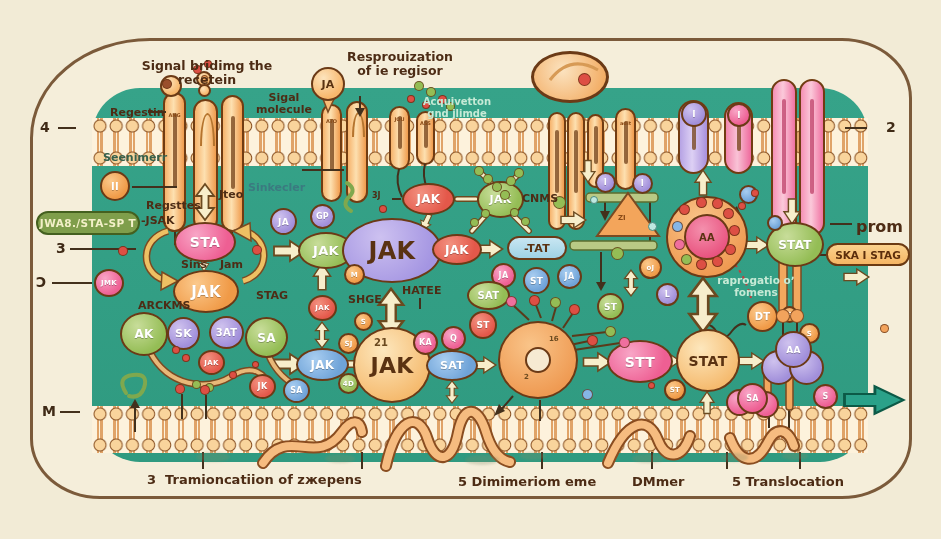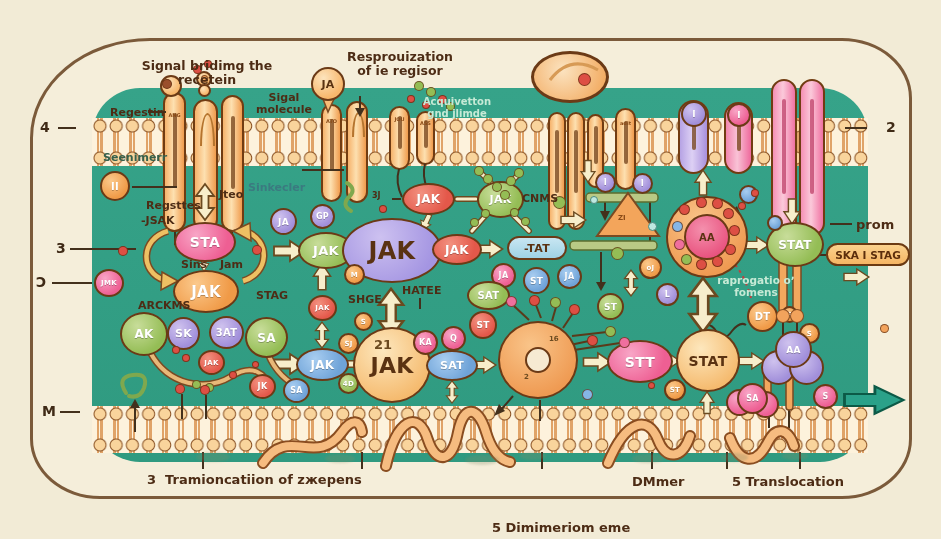--- a/index.html
+++ b/index.html
@@ -445,43 +445,44 @@
   <div class="lab heading" style="left:325px;top:50px;width:150px;">
     <span>Resprouization</span><br>
     <span>of ie regisor</span>
   </div>
 
   <div class="lab side" style="left:40px;top:119px;">4</div>
   <div class="lab side" style="left:56px;top:240px;">3</div>
   <div class="lab side" style="left:36px;top:274px;">Ɔ</div>
   <div class="lab side" style="left:42px;top:403px;">M</div>
   <div class="lab side" style="left:886px;top:119px;">2</div>
-  <div class="lab" style="left:856px;top:217px;font-size:13px;">prom</div>
+  <div class="lab" style="left:856px;top:217px;font-size:16px;">prom</div>
 
   <div class="lab caption" style="left:108px;top:472px;margin-left:39px;">3  Tramioncatiion of zжepens</div>
-  <div class="lab caption" style="left:492px;top:474px;margin-top:46px;">5 Dimimeriom eme</div>
+  <div class="lab caption" style="left:458px;top:474px;">5 Dimimeriom eme</div>
   <div class="lab caption" style="left:632px;top:474px;">DMmer</div>
   <div class="lab caption" style="left:732px;top:474px;">5 Translocation</div>
 
+  <div class="gpill" style="left:36px;top:211px;width:104px;height:24px;">JWA8./STA-SP T</div>
   <div class="opill" style="left:826px;top:243px;width:84px;height:23px;">SKA I STAG</div>
 
   <div class="lab sm" style="left:110px;top:106px;">Regestin</div>
   <div class="lab sm" style="left:252px;top:92px;width:64px;white-space:normal;text-align:center;line-height:12px;">Sigal molecule</div>
   <div class="lab sm" style="left:103px;top:151px;color:#35604c;">Seenimerr</div>
   <div class="lab sm" style="left:146px;top:199px;">Regsttes</div>
   <div class="lab sm" style="left:219px;top:188px;">Jteo</div>
   <div class="lab sm" style="left:248px;top:181px;color:#3b7a80;">Sinkecler</div>
   <div class="lab teal" style="left:418px;top:96px;width:78px;">Acquivetton gnd jlimde</div>
   <div class="lab sm" style="left:141px;top:214px;">-JSAK</div>
   <div class="lab sm" style="left:181px;top:258px;">Sins</div>
   <div class="lab sm" style="left:220px;top:258px;">Jam</div>
   <div class="lab sm" style="left:138px;top:299px;">ARCKMS</div>
   <div class="lab sm" style="left:256px;top:289px;">STAG</div>
   <div class="lab sm" style="left:348px;top:293px;">SHGE</div>
   <div class="lab sm" style="left:402px;top:284px;">HATEE</div>
   <div class="lab sm" style="left:522px;top:192px;">CNMS</div>
   <div class="lab" style="left:372px;top:191px;font-size:8px;">3J</div>
   <div class="lab teal" style="left:714px;top:275px;width:84px;font-size:10.5px;">raprogatio oʼ fomens</div>
-  <div class="lab" style="left:374px;top:337px;font-size:13px;color:#6b4a20;">21</div>
+  <div class="lab" style="left:374px;top:337px;font-size:10px;color:#6b4a20;">21</div>
   <div class="lab" style="left:549px;top:335px;font-size:7px;color:#6b4a20;">16</div>
   <div class="lab" style="left:524px;top:373px;font-size:7px;color:#6b4a20;">2</div>
   <div class="lab" style="left:618px;top:214px;font-size:7px;color:#8a4a16;">ZI</div>
 </div>
 
 </body></html>

